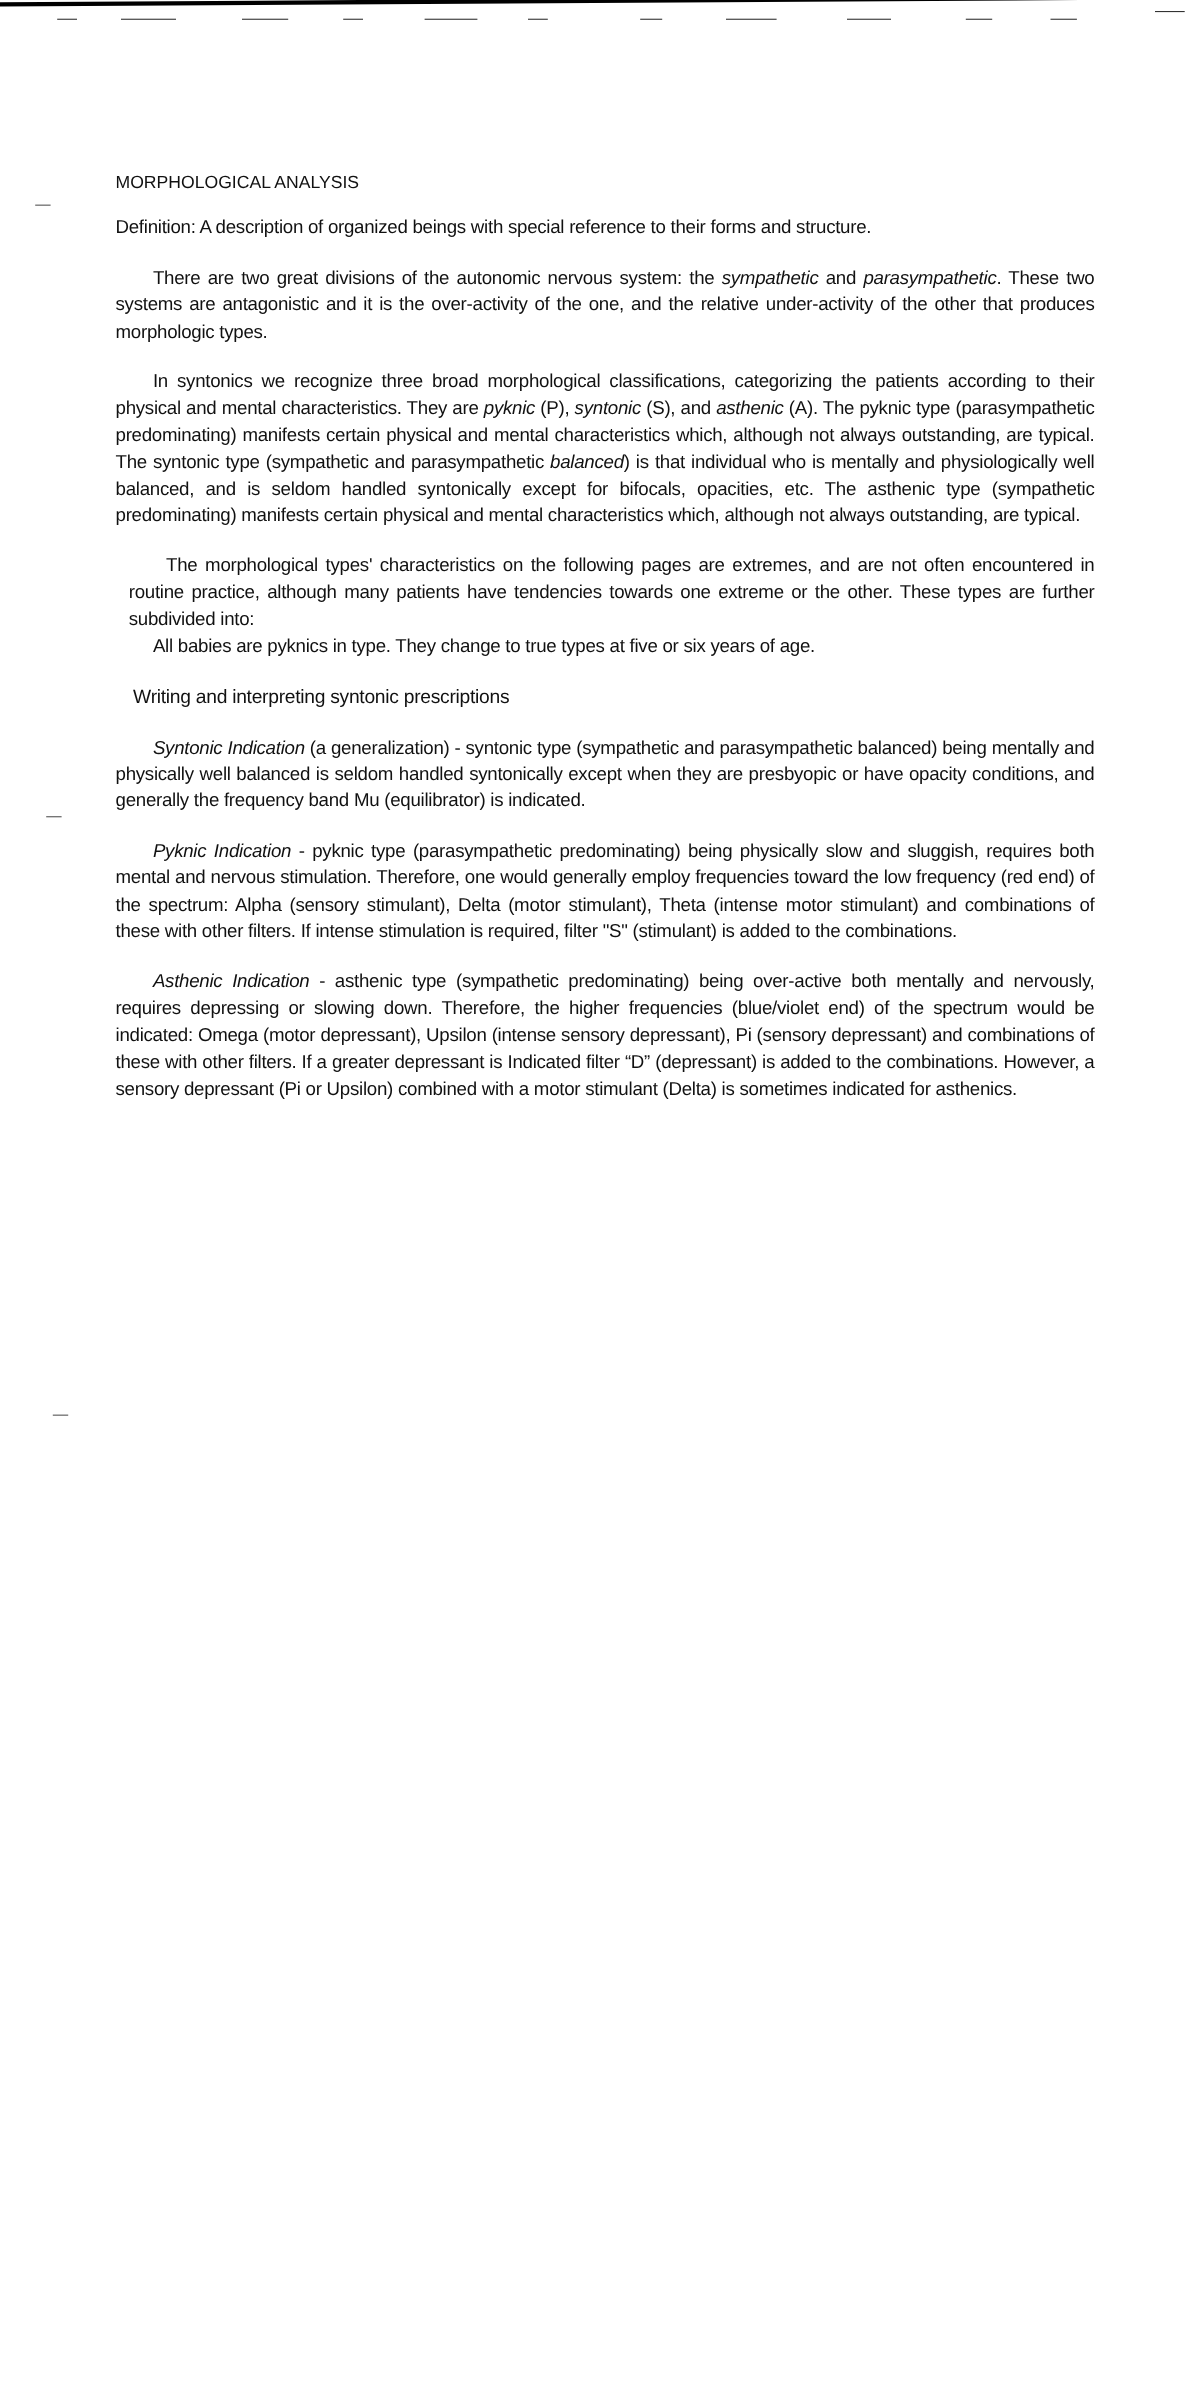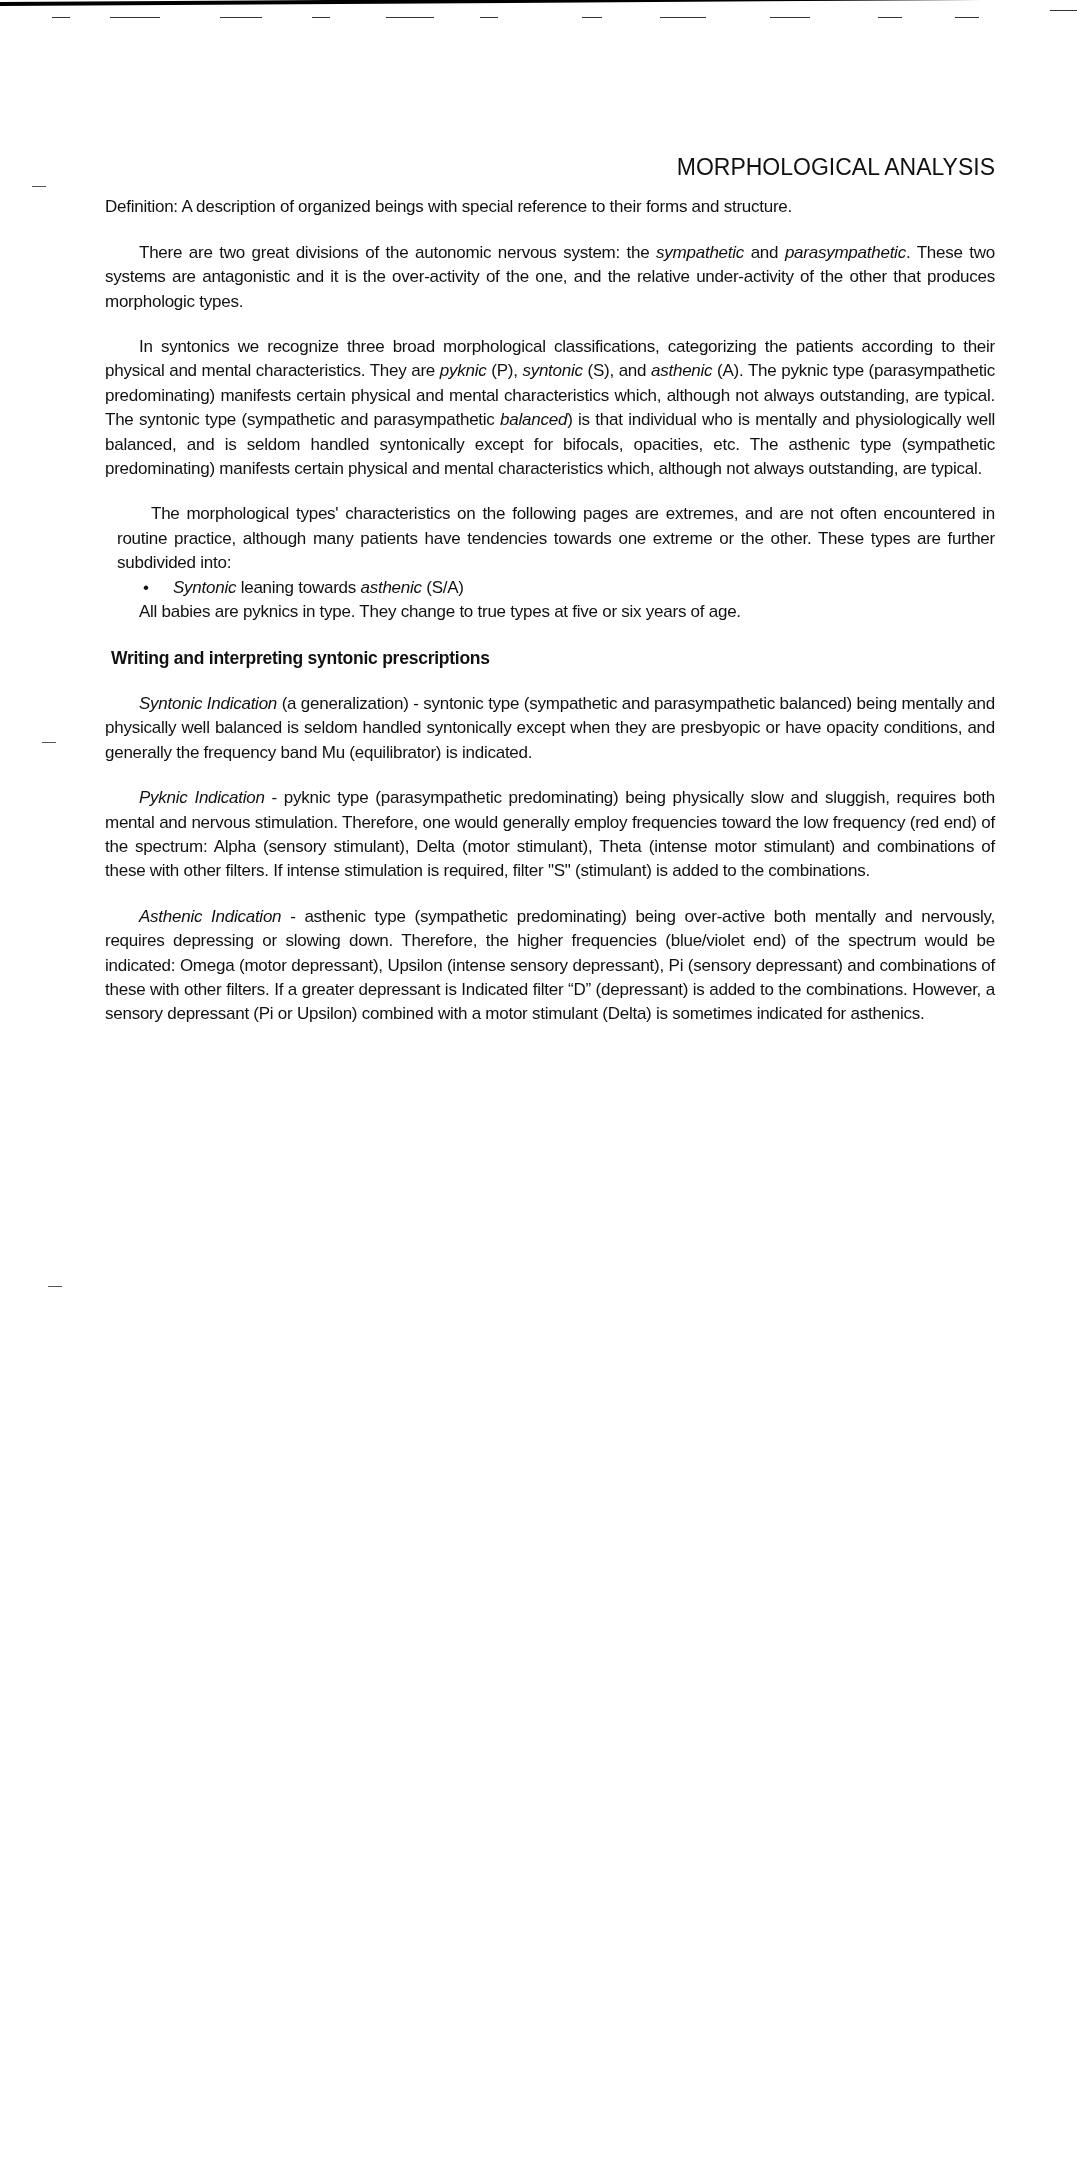--- a/index.html
+++ b/index.html
@@ -5,22 +5,22 @@
   html, body { margin: 0; padding: 0; background: #ffffff; }
   body { width: 1077px; height: 2176px; position: relative; overflow: hidden;
          font-family: "Liberation Sans", sans-serif; color: #111; }
   .scan-top { position: absolute; left: 0; top: 0; width: 1077px; height: 14px; }
   .scan-top .bar { position: absolute; left: 0; top: 2px; width: 1077px; height: 4px;
                    background: #000; transform: skewY(-0.35deg); transform-origin: left top; }
   .scan-top .dash { position: absolute; height: 1px; background: #333; top: 17px; }
   .mark { position: absolute; height: 1px; width: 14px; background: #555; }
   .page { position: absolute; left: 105px; top: 155px; width: 890px;
           font-size: 17px; line-height: 24.4px; letter-spacing: -0.25px; }
-  h1 { font-size: 23px; font-weight: normal; margin: 0 0 16px 0; letter-spacing: 0; text-align: right; }
-  h2 { font-size: 17.5px; font-weight: bold; margin: 8px 0 22px 6px; }
+  h1 { font-size: 16px; font-weight: normal; margin: 0 0 16px 0; letter-spacing: 0; }
+  h2 { font-size: 17.5px; font-weight: normal; margin: 8px 0 22px 16px; }
   p { margin: 0 0 21px 0; text-align: justify; }
   p.indent { text-indent: 34px; }
   p.tight { margin-bottom: 0; margin-left: 12px; }
   ul { margin: 0; padding-left: 34px; list-style: none; }
   ul li { position: relative; padding-left: 34px; }
   ul li::before { content: "\2022"; position: absolute; left: 4px; }
   .after-list { padding-left: 34px; margin-bottom: 21px; }
   i { font-style: italic; }
 </style>
 </head>
@@ -51,21 +51,20 @@
 
   <p>Definition: A description of organized beings with special reference to their forms and structure.</p>
 
   <p class="indent"><span>There are two great divisions of the autonomic nervous system:  the </span><i>sympathetic</i><span> and </span><i>parasympathetic</i><span>. These two systems are antagonistic and it is the over-activity of the one, and the relative under-activity of the other that produces morphologic types.</span></p>
 
 
   <p class="indent"><span>In syntonics we recognize three broad morphological classifications, categorizing the patients according to their physical and mental characteristics. They are </span><i>pyknic</i><span> (P), </span><i>syntonic</i><span> (S), and </span><i>asthenic</i><span> (A). The pyknic type (parasympathetic predominating) manifests certain physical and mental characteristics which, although not always outstanding, are typical. The syntonic type (sympathetic and parasympathetic </span><i>balanced</i><span>) is that individual who is mentally and physiologically well balanced, and is seldom handled syntonically except for bifocals, opacities, etc. The asthenic type (sympathetic predominating) manifests certain physical and mental characteristics which, although not always outstanding, are typical.</span></p>
 
   <p class="indent tight">The morphological types' characteristics on the following pages are extremes, and are not often encountered in routine practice, although many patients have tendencies towards one extreme or the other.  These types are further subdivided into:</p>
   <ul>
-    <li><i>Syntonic</i><span> leaning towards </span><i>asthenic</i><span> (S/A)</span></li>
   </ul>
   <p class="after-list">All babies are pyknics in type. They change to true types at five or six years of age.</p>
 
   <h2>Writing and interpreting syntonic prescriptions</h2>
 
   <p class="indent"><i>Syntonic Indication</i><span> (a generalization) - syntonic type (sympathetic and parasympathetic balanced) being mentally and physically well balanced is seldom handled syntonically except when they are presbyopic or have opacity conditions, and generally the frequency band Mu (equilibrator) is indicated.</span></p>
 
   <p class="indent"><i>Pyknic Indication</i><span> - pyknic type (parasympathetic predominating) being physically slow and sluggish, requires both mental and nervous stimulation.  Therefore, one would generally employ frequencies toward the low frequency (red end) of the spectrum:  Alpha (sensory stimulant), Delta (motor stimulant), Theta (intense motor stimulant) and combinations of these with other filters.  If intense stimulation is required, filter "S" (stimulant) is added to the combinations.</span></p>
 
   <p class="indent"><i>Asthenic Indication</i><span> - asthenic type (sympathetic predominating) being over-active both mentally and nervously, requires depressing or slowing down.  Therefore, the higher frequencies (blue/violet end) of the spectrum would be indicated:  Omega (motor depressant), Upsilon (intense sensory depressant), Pi (sensory depressant) and combinations of these with other filters.  If a greater depressant is Indicated filter “D” (depressant) is added to the combinations.  However, a sensory depressant (Pi or Upsilon) combined with a motor stimulant (Delta) is sometimes indicated for asthenics.</span></p>

